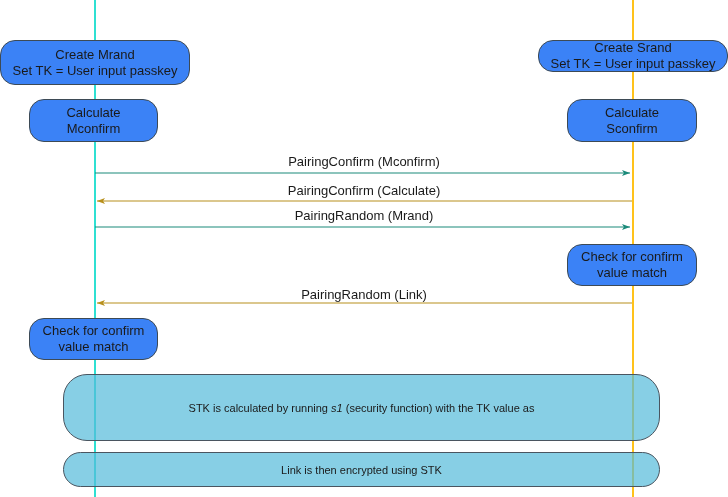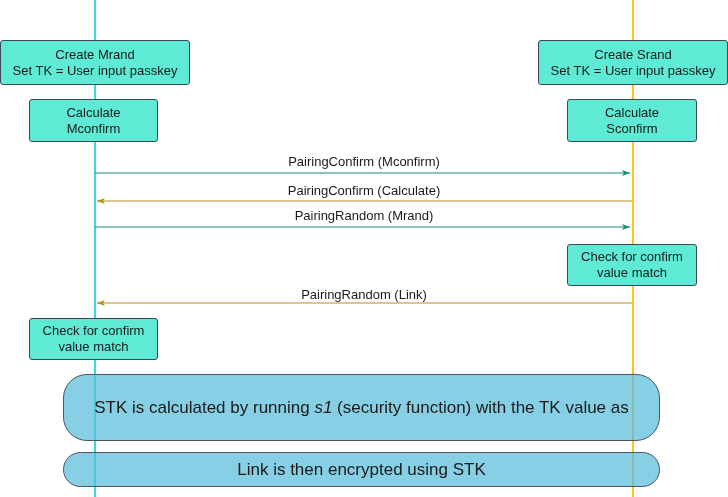--- a/index.html
+++ b/index.html
@@ -1,44 +1,44 @@
 <!DOCTYPE html>
 <html><head>
 <meta charset="utf-8">
 <style>
   html, body { margin: 0; padding: 0; background: #ffffff; }
   body { width: 728px; height: 497px; position: relative; overflow: hidden;
          font-family: "Liberation Sans", sans-serif; color: #1a1a1a; }
   .lifeline { position: absolute; top: 0; height: 497px; width: 2px; }
   .lifeline.master { left: 94px; background: #2fe0d2; }
   .lifeline.slave { left: 632px; background: #ffc21a; }
-  .box { position: absolute; background: #5eead4; border: 1px solid #3d4a55;
-         border-radius: 3px; box-sizing: border-box; text-align: center;
+  .box { position: absolute; background: #3b82f6; border: 1px solid #3d4a55;
+         border-radius: 15px; box-sizing: border-box; text-align: center;
          font-size: 13px; line-height: 16px; display: flex; align-items: center;
          justify-content: center; white-space: pre-line; }
   .band { position: absolute; background: rgba(84, 186, 218, 0.7);
           border: 1px solid #4a5560; box-sizing: border-box; border-radius: 24px;
-          text-align: center; font-size: 17px; line-height: 16px;
+          text-align: center; font-size: 11px; line-height: 16px;
           display: flex; align-items: center; justify-content: center;
           flex-direction: column; }
   .band.short { border-radius: 18px; }
   .msg-label { position: absolute; font-size: 13px; text-align: center;
                width: 538px; left: 95px; }
   svg.arrows { position: absolute; left: 0; top: 0; }
   i { font-style: italic; }
 </style>
 </head>
 <body>
 
 <div class="lifeline master"></div>
 <div class="lifeline slave"></div>
 
 <div class="box" style="left:0;top:40px;width:190px;height:45px;">Create Mrand
 Set TK = User input passkey</div>
-<div class="box" style="left:538px;top:40px;width:190px;height:45px;">Create Srand
+<div class="box" style="left:538px;top:40px;width:190px;height:32px;">Create Srand
 Set TK = User input passkey</div>
 
 <div class="box" style="left:29px;top:99px;width:129px;height:43px;">Calculate
 Mconfirm</div>
 <div class="box" style="left:567px;top:99px;width:130px;height:43px;">Calculate
 Sconfirm</div>
 
 <div class="msg-label" style="top:154px;">PairingConfirm (Mconfirm)</div>
 <div class="msg-label" style="top:183px;">PairingConfirm (Calculate)</div>
 <div class="msg-label" style="top:208px;">PairingRandom (Mrand)</div>

